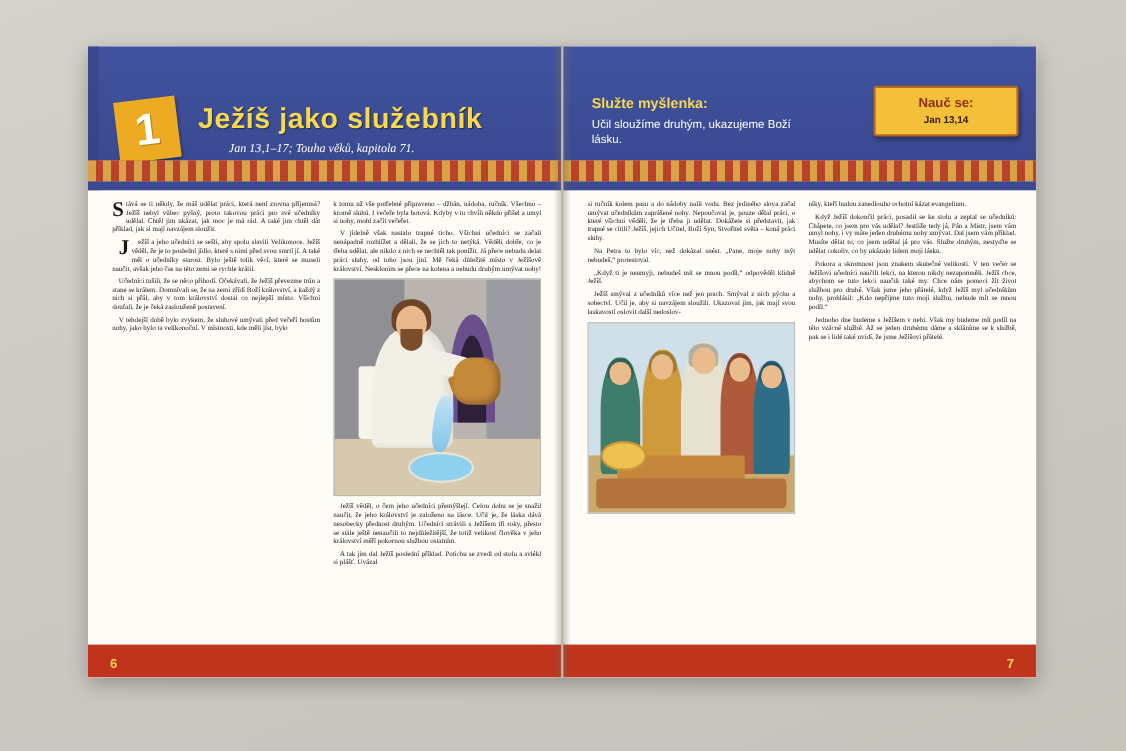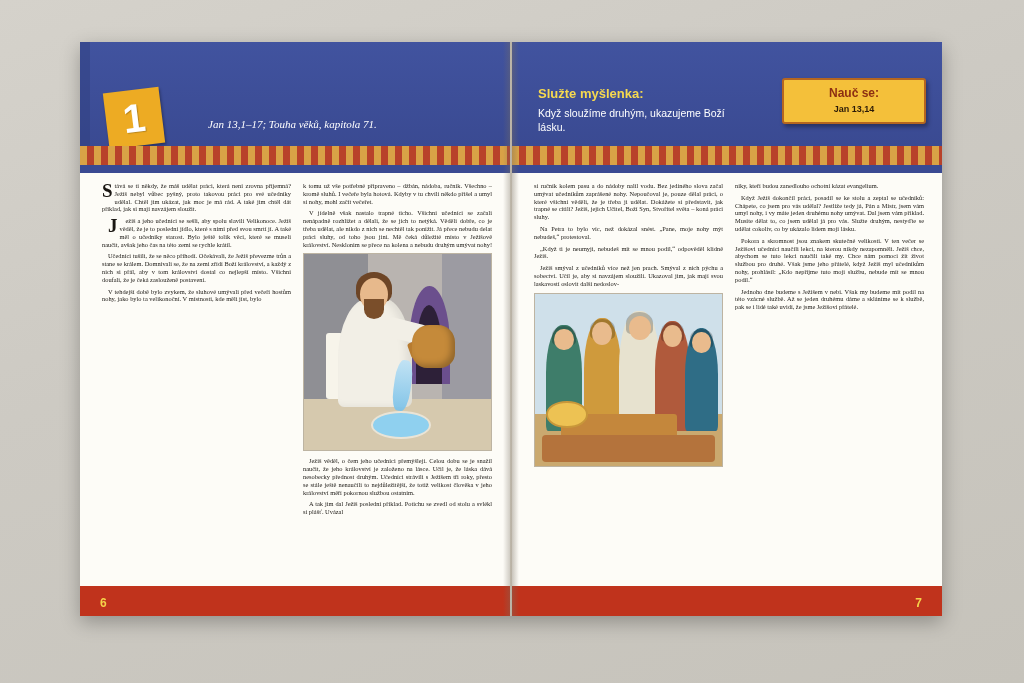--- a/index.html
+++ b/index.html
@@ -107,21 +107,21 @@
     font-weight: bold;
     font-size: 26px;
     letter-spacing: 0.5px;
     color: #f6d94f;
     text-shadow: 1px 1px 1px rgba(0,0,0,0.45);
     white-space: nowrap;
   }
   .chapter-ref {
     position: absolute;
     left: 128px;
-    top: 76px;
+    top: 87px;
     font-family: "Liberation Serif", serif;
     font-style: italic;
     font-size: 11px;
     color: #ffffff;
     white-space: nowrap;
   }
   
   .idea-label {
     position: absolute;
     left: 26px;
@@ -140,21 +140,21 @@
     font-family: "Liberation Sans", sans-serif;
     font-size: 10.5px;
     line-height: 14px;
     color: #ffffff;
   }
   
   .memo {
     position: absolute;
     right: 16px;
     top: 36px;
-    width: 144px;
+    width: 132px;
     background: #f4c03a;
     border: 2px solid #b5661f;
     border-radius: 3px;
     box-shadow: 2px 3px 4px rgba(0,0,0,0.35);
     padding: 6px 8px 8px 8px;
     box-sizing: border-box;
   }
   .memo-title {
     font-family: "Liberation Sans", sans-serif;
     font-weight: bold;
@@ -320,20 +320,21 @@
 
   <div class="book">
 
     <div class="leaf left">
 
       <div class="band">
         <div class="band-edge-left"></div>
         <div class="num-box">
           <span>1</span>
         </div>
+        <div class="chapter-title">Ježíš jako služebník</div>
         <div class="chapter-ref">Jan 13,1–17; Touha věků, kapitola 71.</div>
       </div>
       <div class="band-ribbon"></div>
       <div class="band-base"></div>
 
       <div class="body-area">
 
         <div class="col">
           <p class="first dropcap">Stává se ti někdy, že máš udělat práci, která není zrovna příjemná? Ježíš nebyl vůbec pyšný, proto takovou práci pro své učedníky udělal. Chtěl jim ukázat, jak moc je má rád. A také jim chtěl dát příklad, jak si mají navzájem sloužit.</p>
           <p class="dropcap">Ježíš a jeho učedníci se sešli, aby spolu slavili Velikonoce. Ježíš věděl, že je to poslední jídlo, které s nimi před svou smrtí jí. A také měl o učedníky starost. Bylo ještě tolik věcí, které se museli naučit, avšak jeho čas na této zemi se rychle krátil.</p>
@@ -371,21 +372,21 @@
       </div>
 
       <div class="footer"></div>
       <div class="folio l">6</div>
     </div>
 
     <div class="leaf right">
 
       <div class="band">
         <div class="idea-label">Služte myšlenka:</div>
-        <div class="idea-text">Když sloužíme druhým, ukazujeme Boží lásku.</div>
+        <div class="idea-text">Učil sloužíme druhým, ukazujeme Boží lásku.</div>
 
         <div class="memo">
           <div class="memo-title">Nauč se:</div>
           <div class="memo-ref">Jan 13,14</div>
         </div>
       </div>
       <div class="band-ribbon"></div>
       <div class="band-base"></div>
 
       <div class="body-area">

